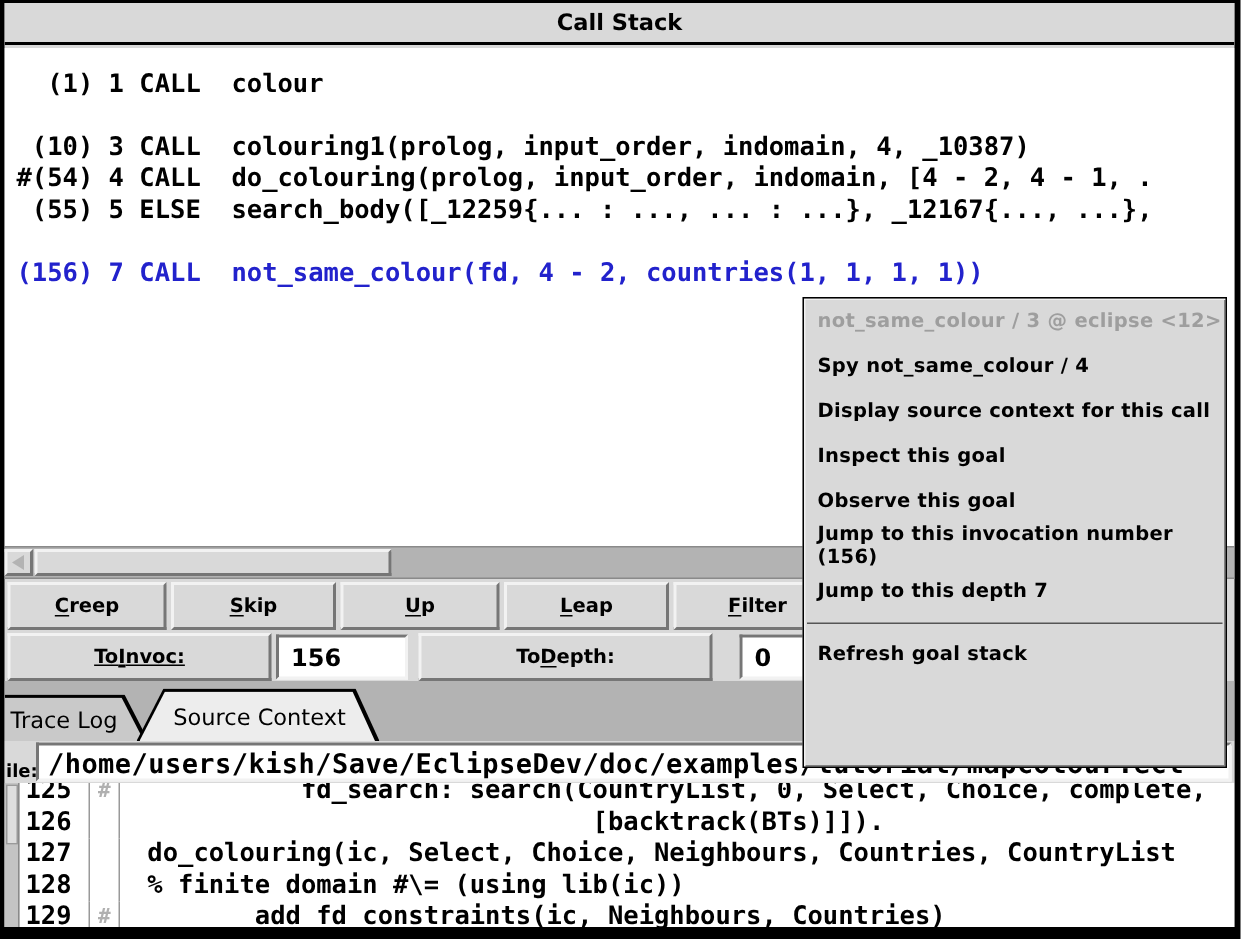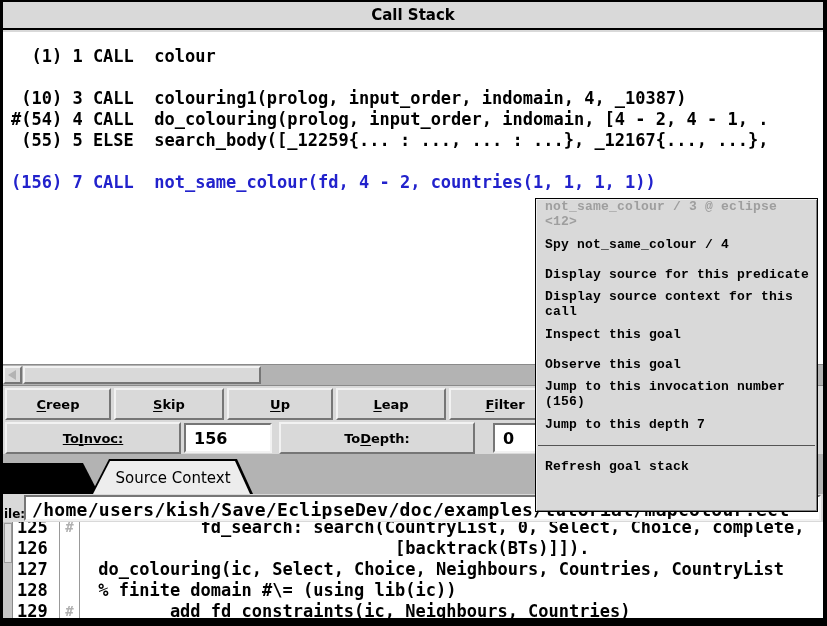--- a/index.html
+++ b/index.html
@@ -137,21 +137,21 @@
   .code-text { padding-left:8px; color:#000; }
   
   #popup {
     position:absolute; left:535px; top:198px; width:283px; height:314px;
     background:#d9d9d9; border:1px solid #000;
     box-shadow: inset 1px 1px 0 #f0f0f0, inset -1px -1px 0 #808080;
     z-index:10; font-size:13px; font-weight:bold;
   }
   .menu-item {
     height:30px; display:flex; align-items:center; padding-left:9px;
-    color:#000; letter-spacing:0.2px;font-family:Liberation Mono, monospace;
+    color:#000; letter-spacing:0.2px;
   }
   .menu-item.disabled { color:#9e9e9e; }
   .menu-sep { height:1px; background:#555; margin:6px 2px 5px 2px; }
   u { text-decoration:underline; text-underline-offset:2px; }
 </style>
 </head>
 <body>
 
 <div id="window">
 
@@ -178,20 +178,21 @@
 
   <div id="row2">
     <div class="tbtn raised" id="toinvoc-btn" style="left:2px;width:176px;text-decoration:underline;">To <u>I</u>nvoc:</div>
     <div class="entry sunken" style="left:181px;width:88px;">156</div>
     <div class="tbtn raised" id="todepth-btn" style="left:276px;width:196px;">To <u>D</u>epth:</div>
     <div class="entry sunken" style="left:490px;width:84px;">0</div>
   </div>
 
   <div id="tabbar">
     <div class="tab-outline" id="tab-tracelog-outline"></div>
+    <div class="tab-fill" id="tab-tracelog-fill">Trace Log</div>
     <div class="tab-outline" id="tab-source-outline"></div>
     <div class="tab-fill" id="tab-source-fill">Source Context</div>
   </div>
 
   <div id="filebar">
     <span class="flabel">ile:</span>
     <div class="fentry sunken">/home/users/kish/Save/EclipseDev/doc/examples/tutorial/mapcolour.ecl</div>
   </div>
 
   <div id="code">
@@ -205,21 +206,20 @@
         <div class="code-row"><span class="code-num">128</span><span class="code-gutter"></span><span class="code-text"> % finite domain #\= (using lib(ic))</span></div>
         <div class="code-row"><span class="code-num">129</span><span class="code-gutter">#</span><span class="code-text">        add_fd_constraints(ic, Neighbours, Countries)</span></div>
       </div>
   </div>
 
 </div>
 
 <div id="popup">
     <div class="menu-item disabled">not_same_colour / 3 @ eclipse &lt;12&gt;</div>
     <div class="menu-item">Spy not_same_colour / 4</div>
-    <div class="menu-item">Display source for this predicate</div>
     <div class="menu-item">Display source context for this call</div>
     <div class="menu-item">Inspect this goal</div>
     <div class="menu-item">Observe this goal</div>
     <div class="menu-item">Jump to this invocation number (156)</div>
     <div class="menu-item">Jump to this depth 7</div>
     <div class="menu-sep"></div>
     <div class="menu-item">Refresh goal stack</div>
   </div>
 
 </body></html>

